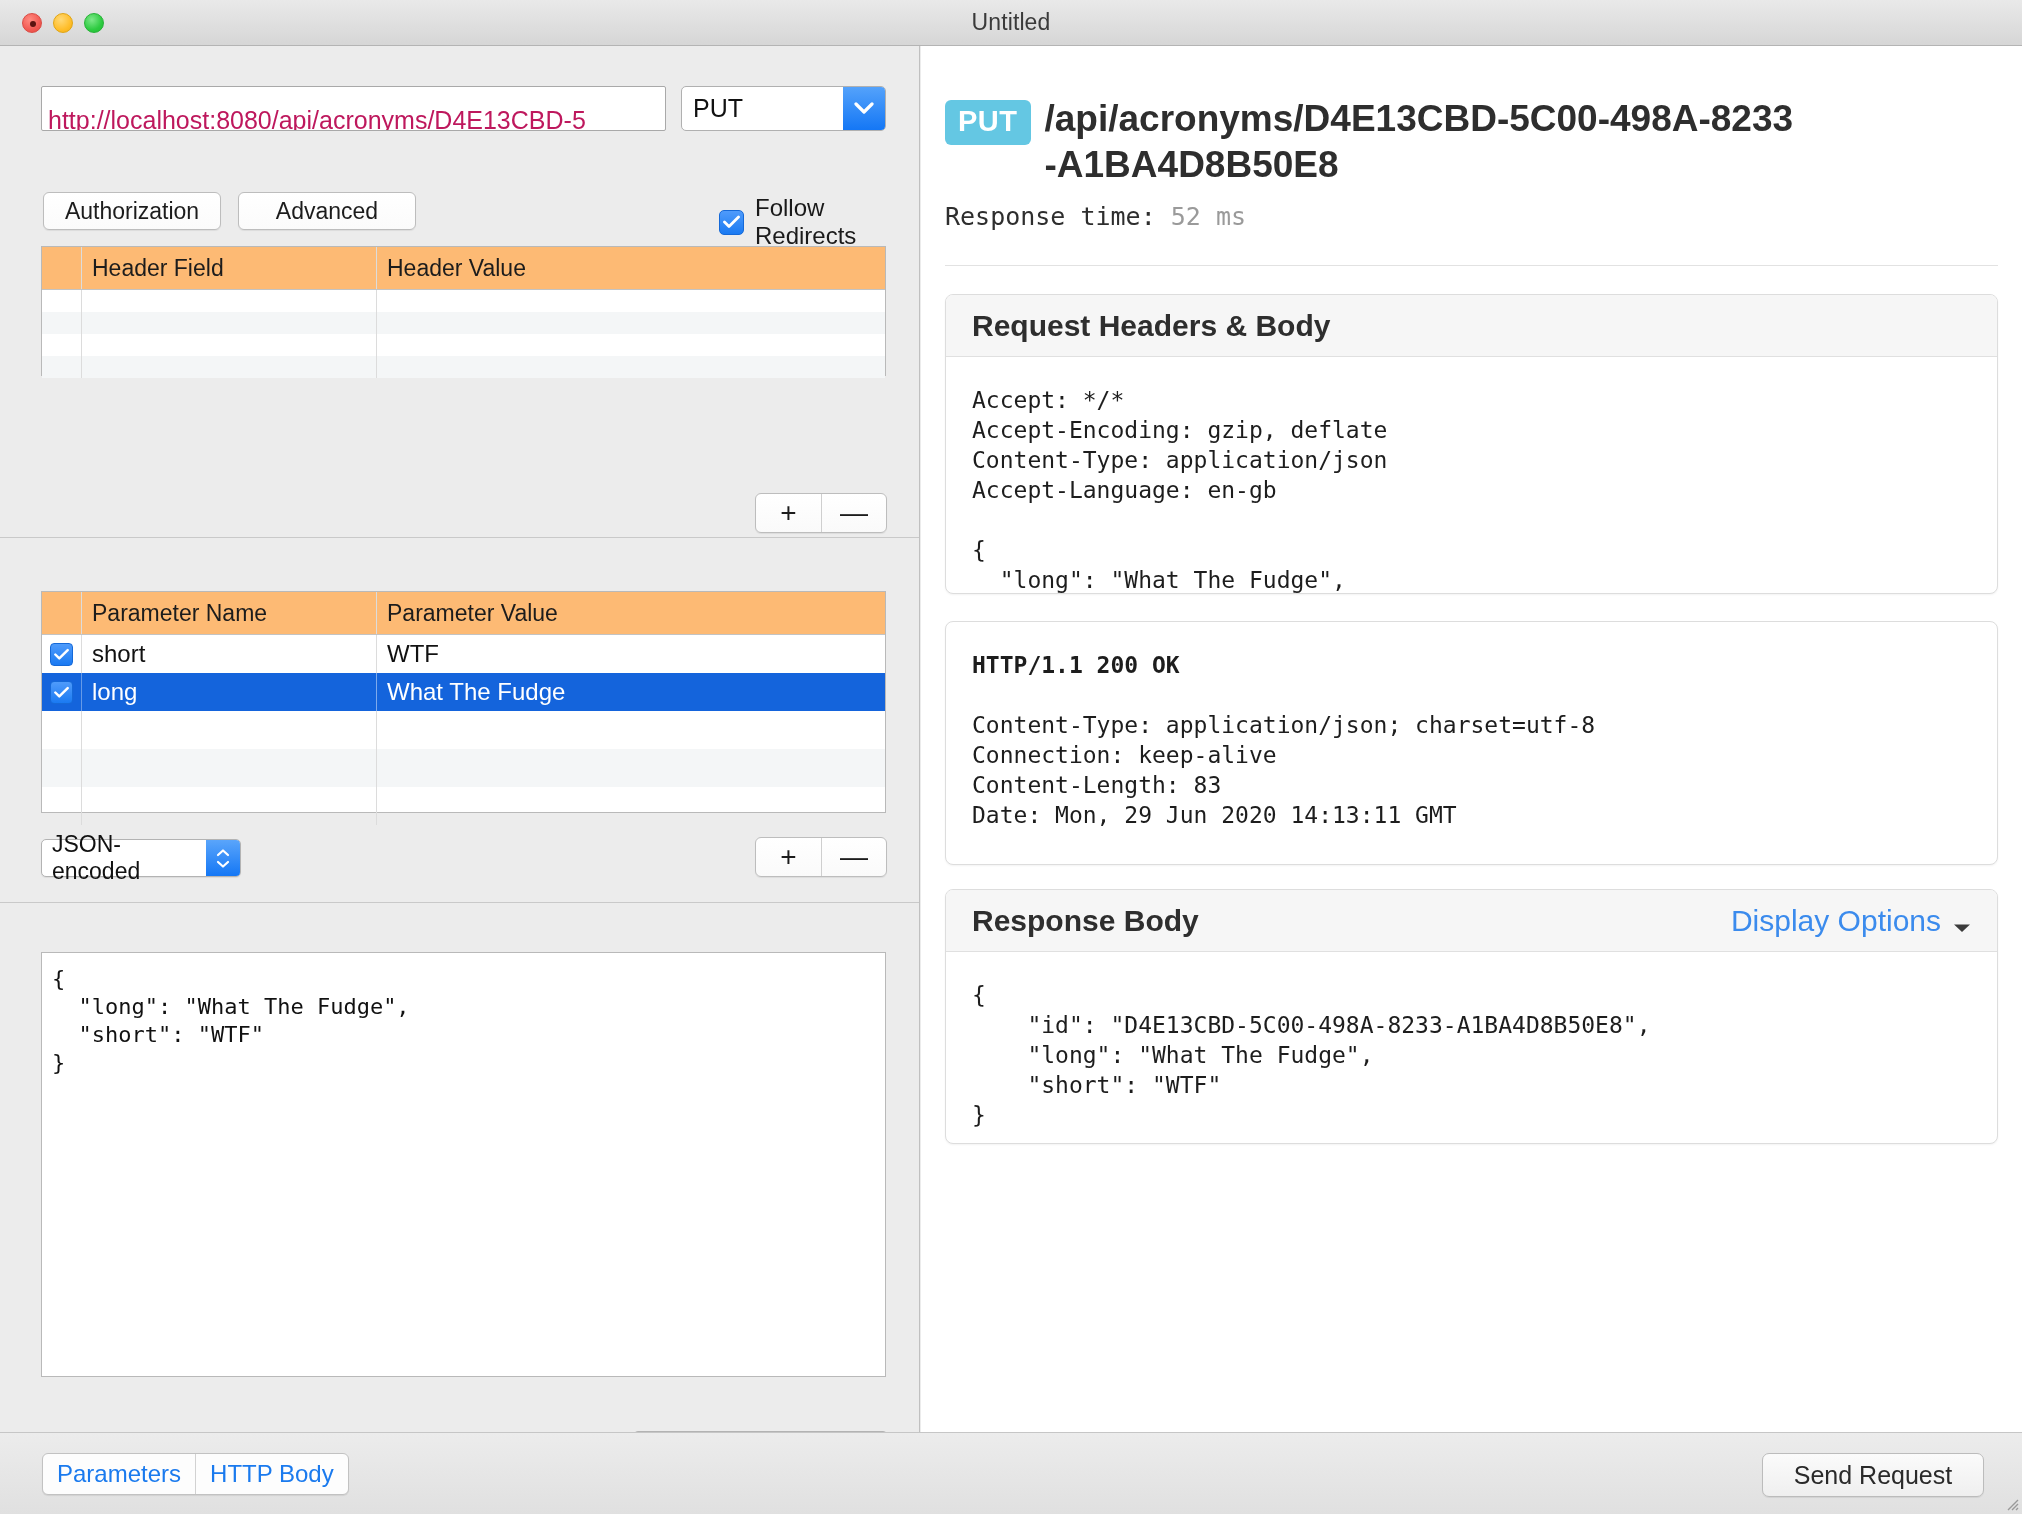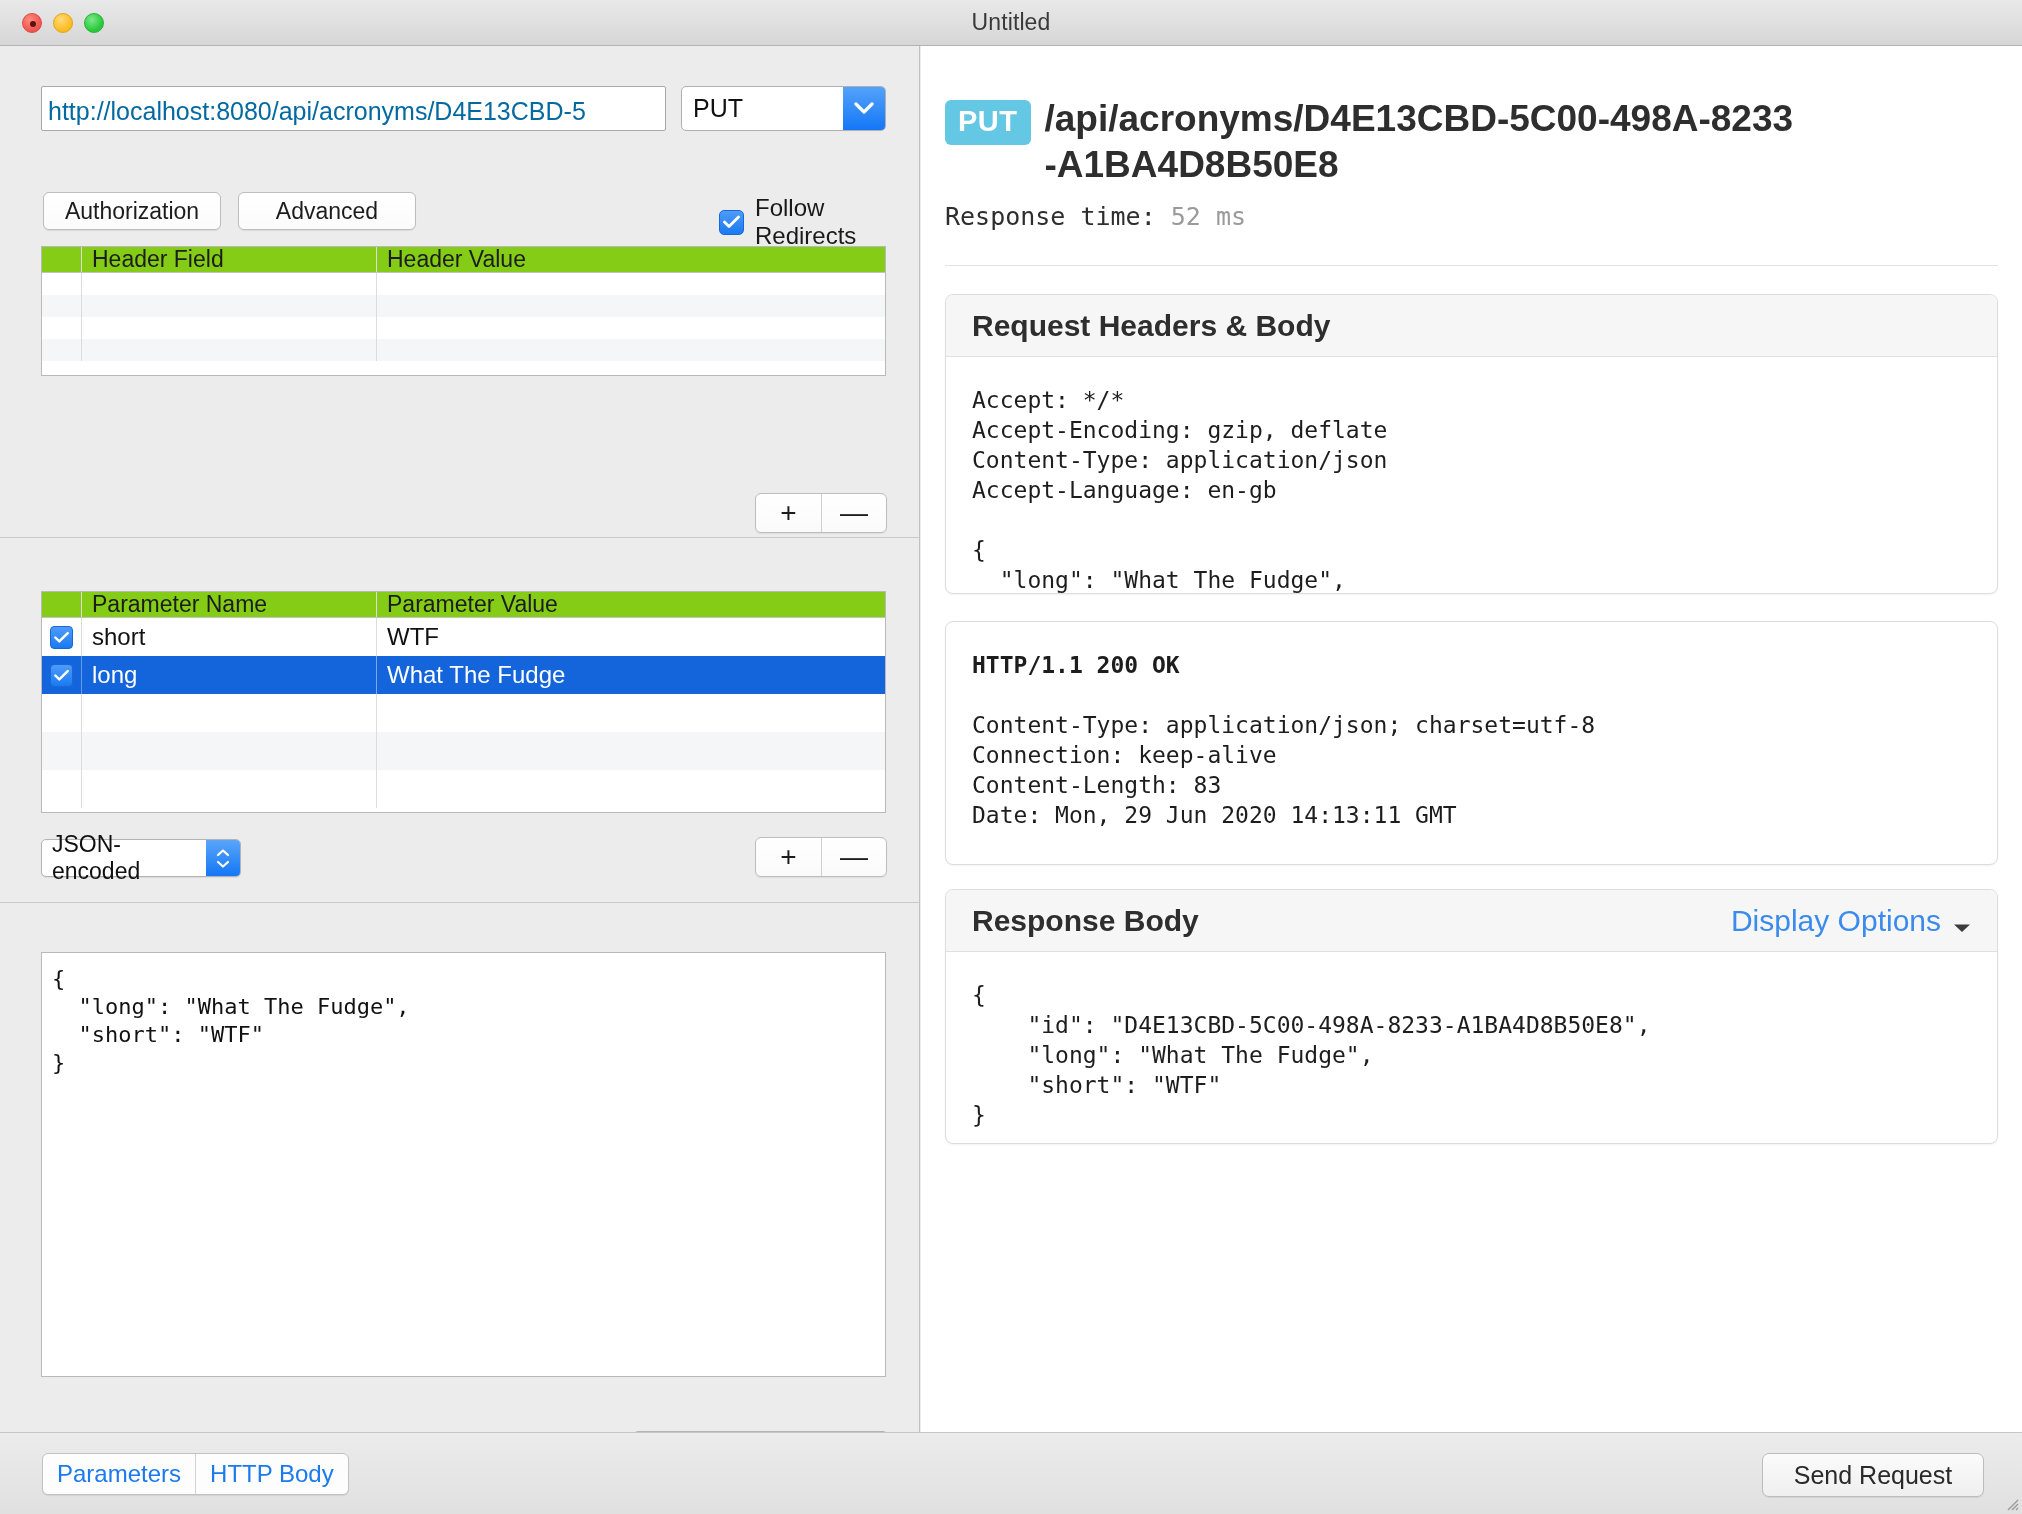--- a/index.html
+++ b/index.html
@@ -32,21 +32,21 @@
   #left-pane {
     position: absolute; left: 0; top: 46px; width: 920px; height: 1386px;
     background: #ececec; border-right: 1px solid #c0c0c0;
     overflow: hidden;
   }
   .sec-div { position: absolute; left: 0; width: 919px; height: 1px; background: #c9c9c9; }
 
   #url-field {
     position: absolute; left: 41px; top: 40px; width: 625px; height: 45px;
     background: #fff; border: 1px solid #a9a9a9; border-radius: 2px;
-    font-size: 25px; color: #0369a1; padding: 3px 6px; line-height: 43px;
+    font-size: 25px; color: #be185d; padding: 12px 6px; line-height: 43px;
     white-space: nowrap; overflow: hidden;
     font-family: "Liberation Sans", sans-serif;
   }
   #method-select {
     position: absolute; left: 681px; top: 40px; width: 205px; height: 45px;
     background: #fff; border: 1px solid #b0b0b0; border-radius: 5px;
     display: flex; align-items: center;
   }
   #method-label { font-size: 25px; color: #111; padding-left: 11px; flex: 1; }
   #method-arrow {
@@ -77,21 +77,21 @@
   }
   .cbx.on { background: linear-gradient(to bottom, #4f9bfb 0%, #1a7af2 100%); border: 1px solid #1569d8; }
   .cbx.on svg { display: block; }
   #follow-label { font-size: 24px; color: #1a1a1a; }
 
   
   .tbl {
     position: absolute; background: #fff;
     border: 1px solid #b9b9b9;
   }
-  .tbl-head { display: flex; height: 26px; background: #84cc16; border-bottom: 1px solid #c3c3c3; }
+  .tbl-head { display: flex; height: 43px; background: #fdba74; border-bottom: 1px solid #c3c3c3; }
   .th-check { width: 40px; border-right: 1px solid #dcdcdc; }
   .th-a { width: 295px; border-right: 1px solid #dcdcdc; display: flex; align-items: center; padding-left: 10px; }
   .th-b { flex: 1; display: flex; align-items: center; padding-left: 10px; }
   .th-a span, .th-b span { font-size: 23px; color: #1c1c1c; }
   .tbl-row { display: flex; height: 38px; }
   .tbl-row .c-check { width: 40px; border-right: 1px solid #dcdcdc; display:flex; align-items:center; justify-content:center; }
   .tbl-row .c-a { width: 295px; border-right: 1px solid #dcdcdc; display: flex; align-items: center; padding-left: 10px; overflow:hidden; }
   .tbl-row .c-b { flex: 1; display: flex; align-items: center; padding-left: 10px; overflow:hidden; }
   .tbl-row .c-a span, .tbl-row .c-b span { font-size: 24px; color: #111; white-space: nowrap; }
   .tbl-row.alt { background: #f4f6f7; }

